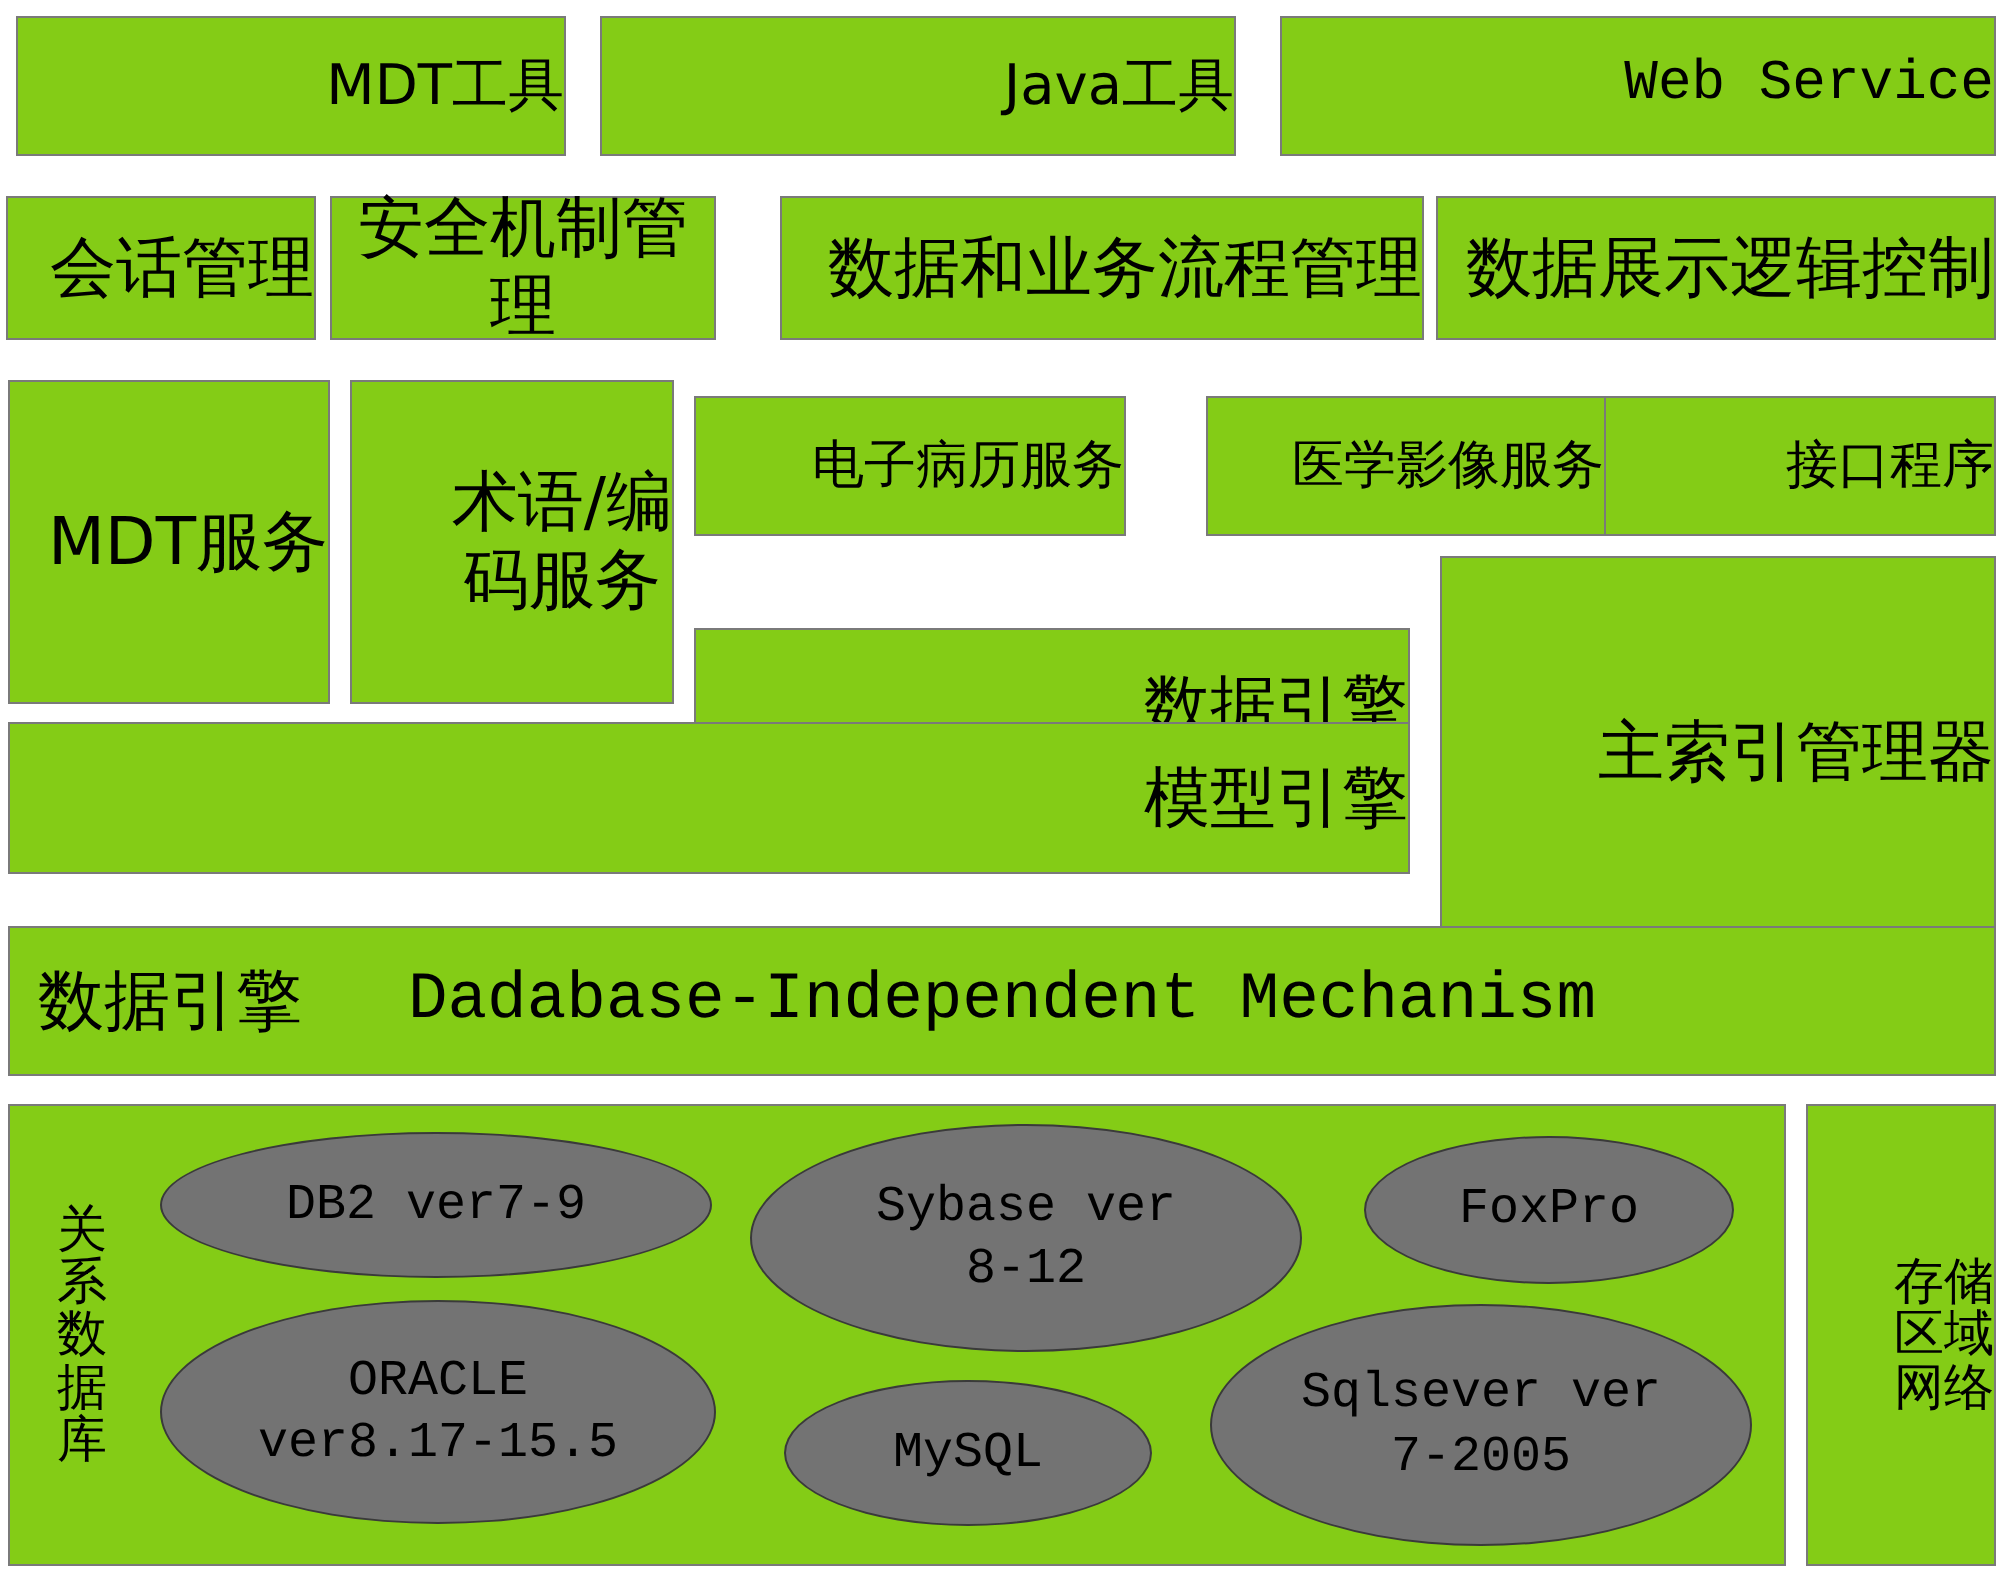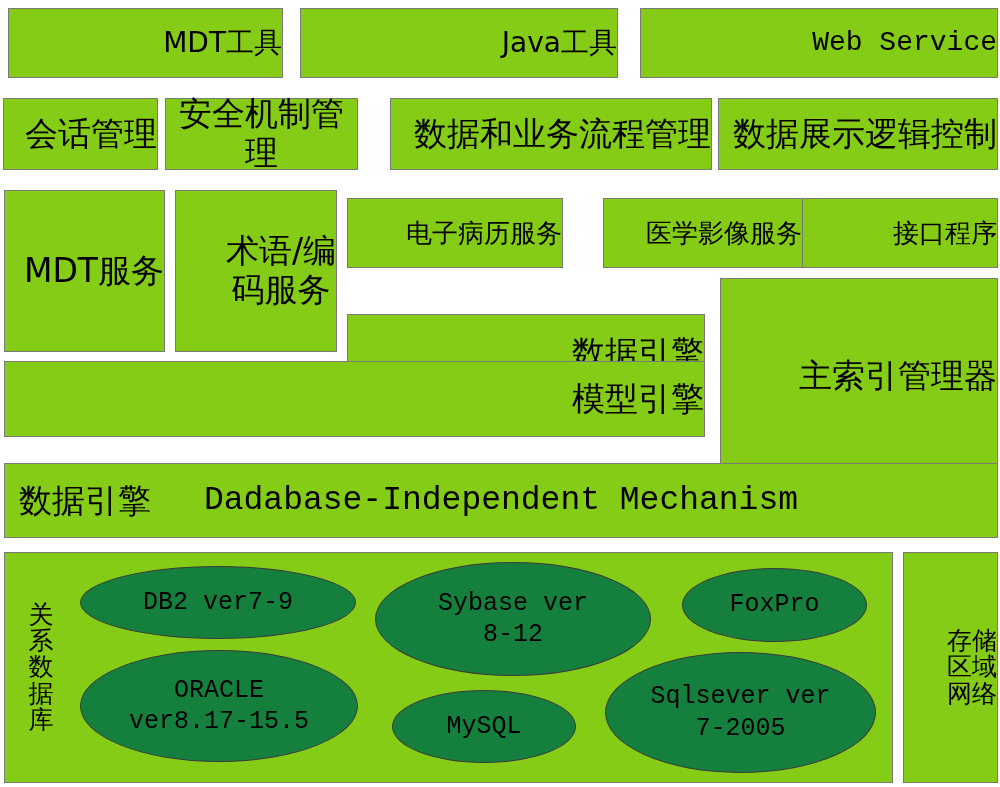--- a/index.html
+++ b/index.html
@@ -52,21 +52,21 @@
     justify-content: center;
     line-height: 1.05;
   }
 
   
   .ellipse {
     position: absolute;
     box-sizing: border-box;
     border: 1px solid #3a3a3a;
     border-radius: 50%;
-    background: #15803d;
+    background: #737373;
     display: flex;
     align-items: center;
     justify-content: center;
     text-align: center;
     white-space: pre-line;
     line-height: 1.25;
     font-family: "Liberation Mono", "DejaVu Sans Mono", monospace;
   }
 
   

